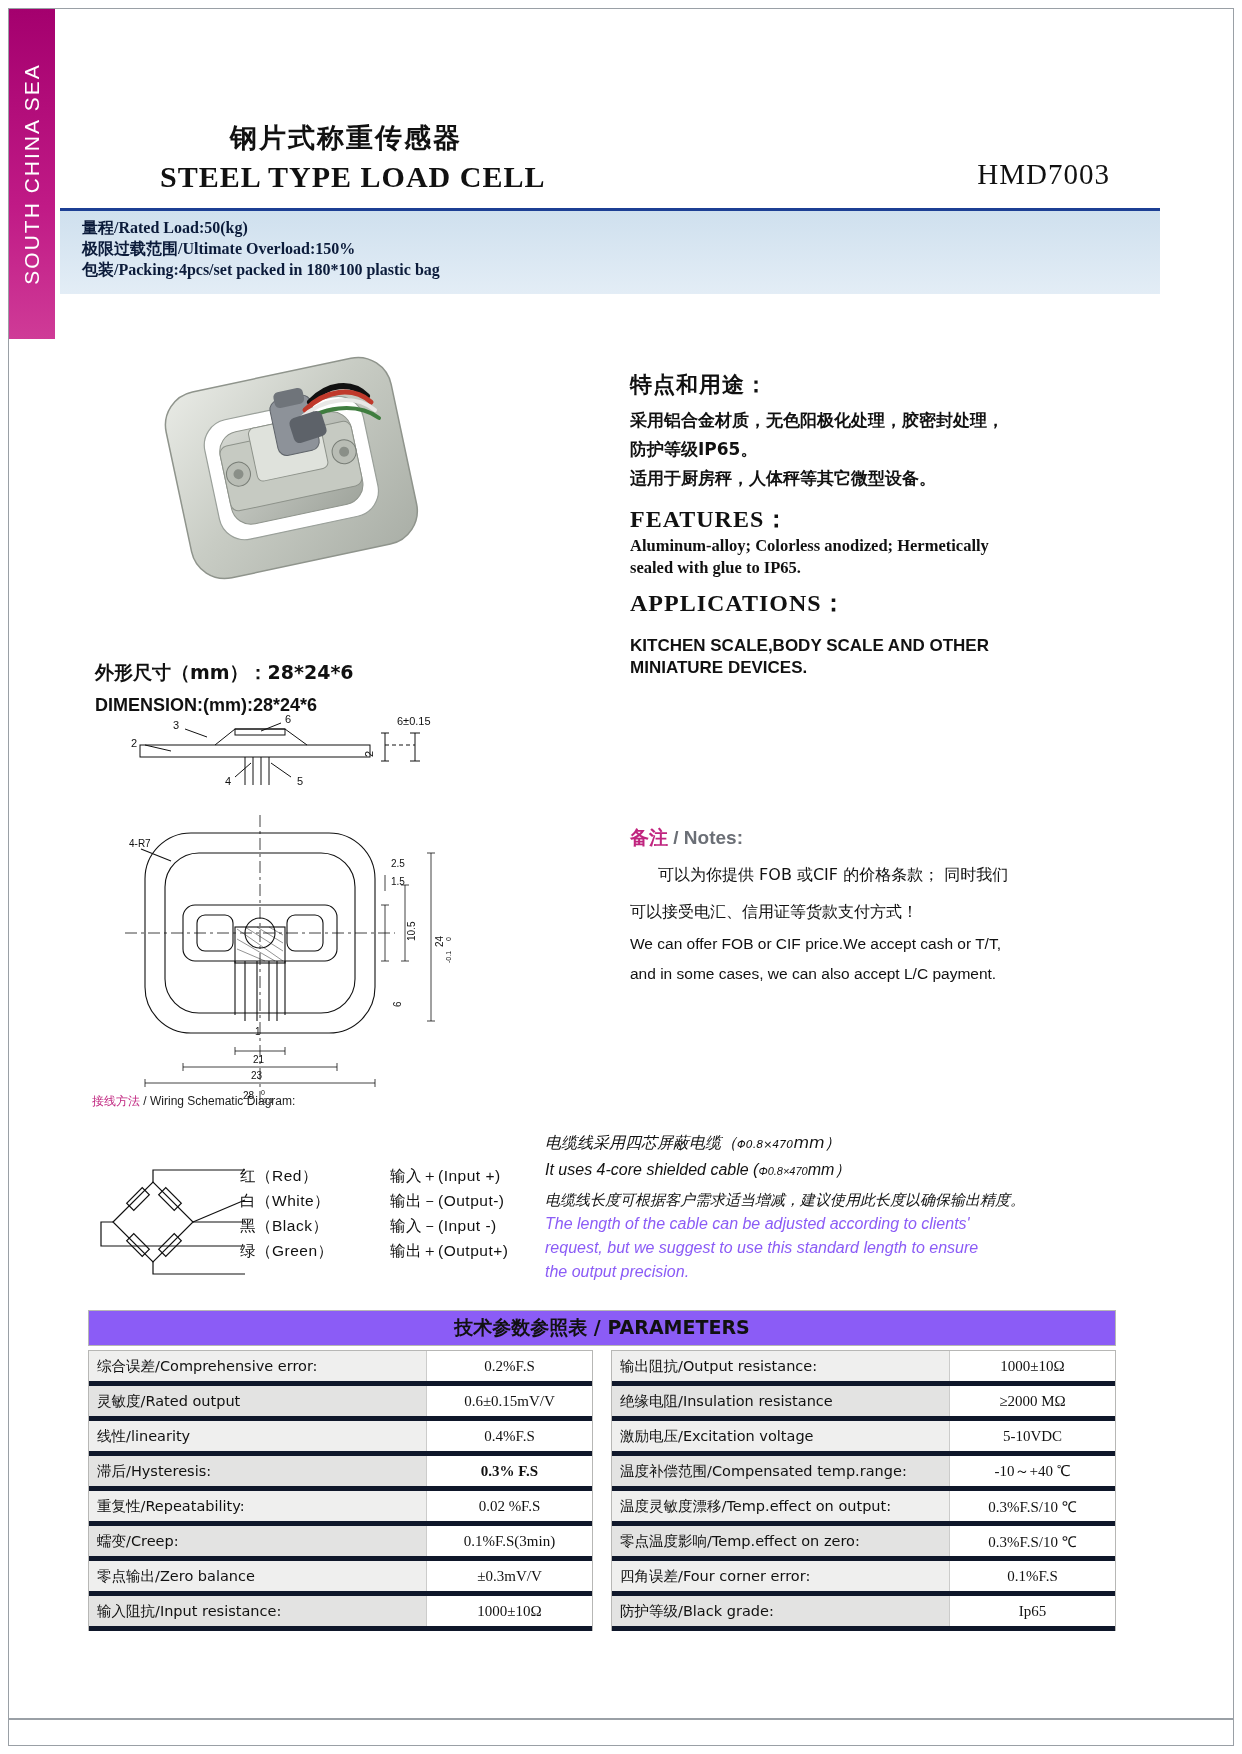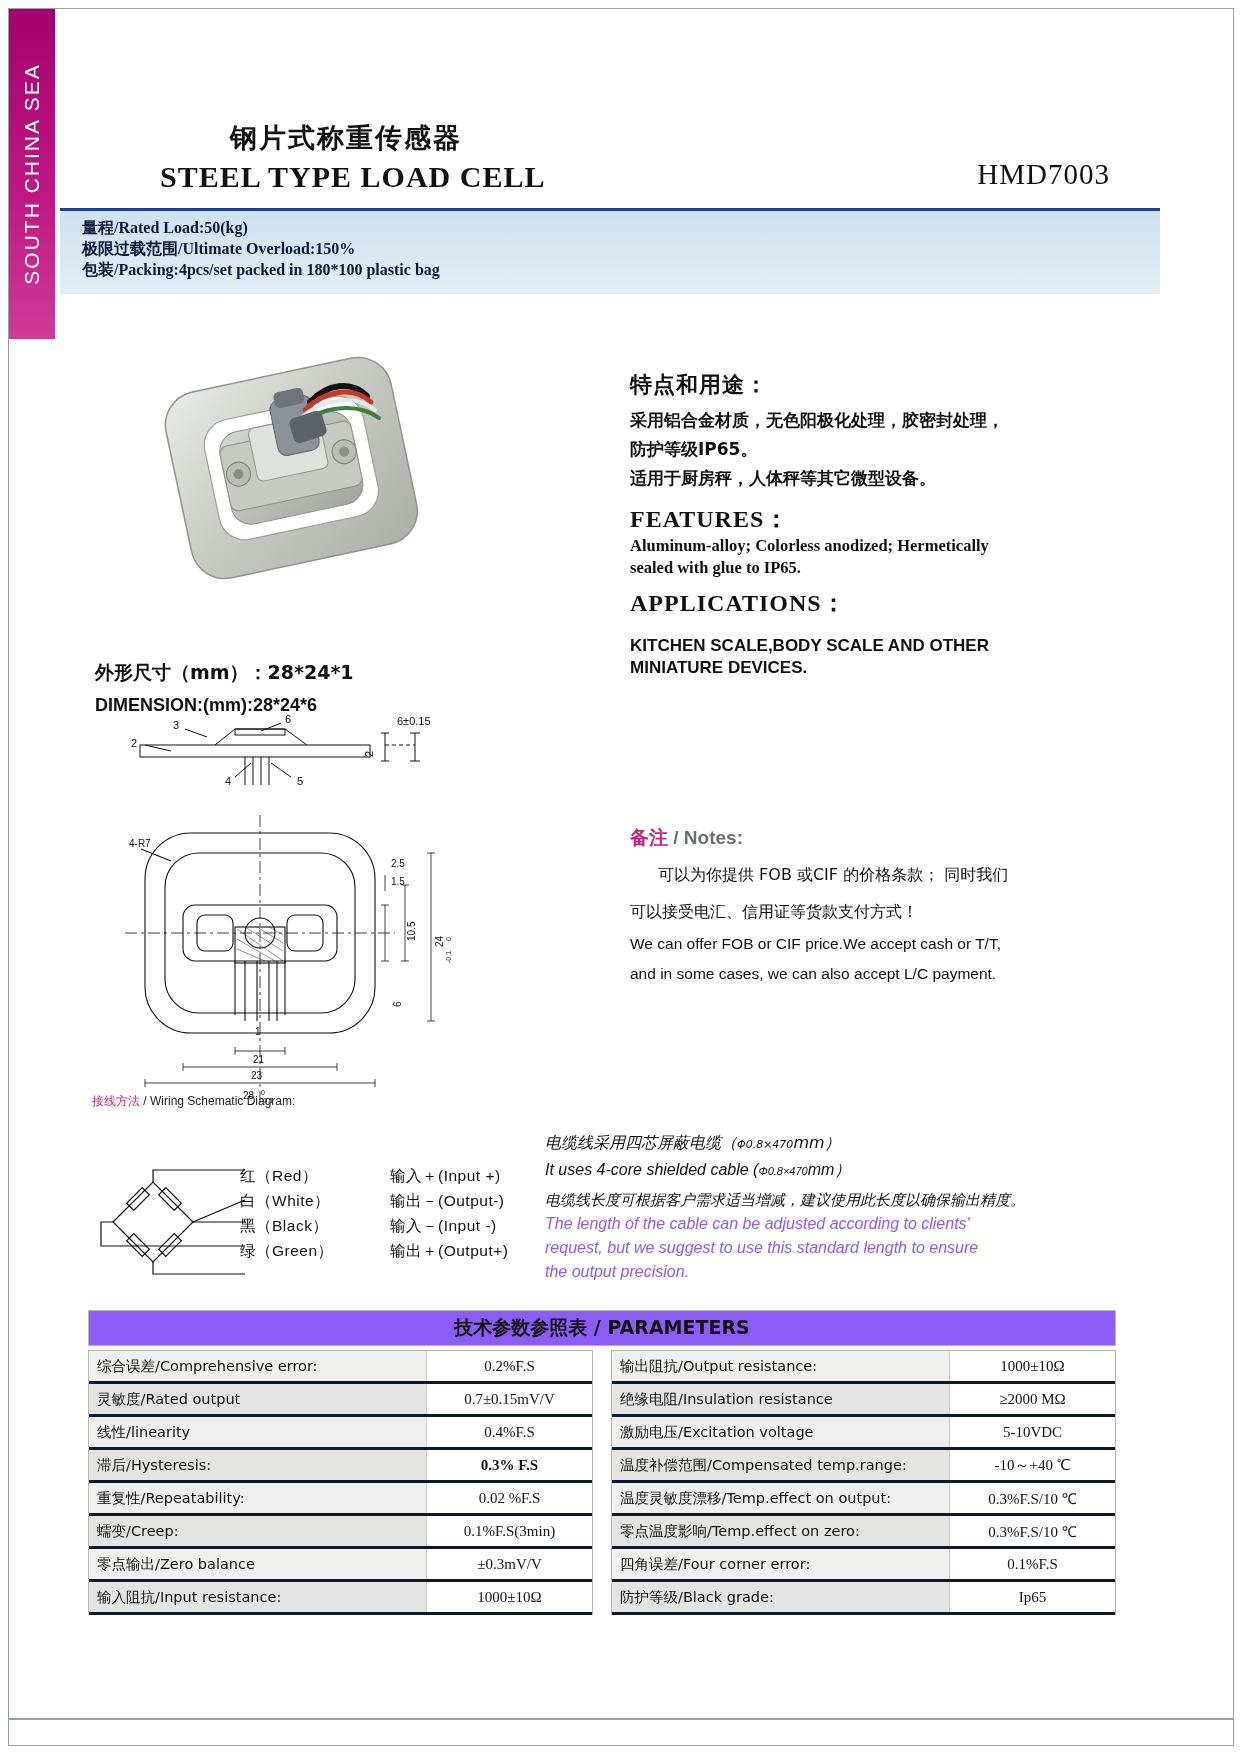--- a/index.html
+++ b/index.html
@@ -167,21 +167,21 @@
     height:34px;background:#8b5cf6;
     display:flex;align-items:center;justify-content:center;
     font-family:"DejaVu Sans", sans-serif;
     font-size:19px;font-weight:bold;color:#111;
     border:1px solid #b7b7b5;
   }
   .pcols{display:flex;gap:18px;margin-top:4px;}
   .pcol{flex:1;border:1px solid #b7b7b5;border-bottom:none;}
   .prow{
     display:flex;height:30px;align-items:center;
-    border-bottom:3px solid #0f172a;
+    border-bottom:5px solid #0f172a;
     background:#efefee;
   }
   .prow:nth-child(even){background:#e3e3e2;}
   .pk{
     flex:1;padding-left:8px;
     font-family:"DejaVu Sans", sans-serif;
     font-size:14.5px;color:#111;white-space:nowrap;overflow:hidden;
   }
   .pv{
     width:165px;background:#ffffff;height:100%;
@@ -269,21 +269,21 @@
       <div>Aluminum-alloy; Colorless anodized; Hermetically</div>
       <div>sealed with glue to IP65.</div>
     </div>
     <div class="h-app">APPLICATIONS：</div>
     <div class="p-app">
       <div>KITCHEN SCALE,BODY SCALE AND OTHER</div>
       <div>MINIATURE DEVICES.</div>
     </div>
   </div>
 
-  <div class="dim-cn">外形尺寸（mm）：28*24*1</div>
+  <div class="dim-cn">外形尺寸（mm）：28*24*6</div>
   <div class="dim-en">DIMENSION:(mm):28*24*6</div>
 
   <div class="drawing">
     <svg width="440" height="420" viewBox="0 0 440 420">
       <g stroke="#111" fill="none" stroke-width="1">
 
         <rect x="55" y="30" width="230" height="12"></rect>
         <path d="M130 30 L150 14 L200 14 L222 30"></path>
         <rect x="150" y="14" width="50" height="6"></rect>
         <path d="M160 42 L160 70 M168 42 L168 70 M176 42 L176 70 M184 42 L184 70"></path>
@@ -416,21 +416,21 @@
   <div class="params">
     <div class="ptitle">技术参数参照表 / PARAMETERS</div>
     <div class="pcols">
       <div class="pcol">
         <div class="prow">
             <div class="pk">综合误差/Comprehensive error:</div>
             <div class="pv">0.2%F.S</div>
           </div>
         <div class="prow">
             <div class="pk">灵敏度/Rated output</div>
-            <div class="pv">0.7±0.15mV/V</div>
+            <div class="pv">0.6±0.15mV/V</div>
           </div>
         <div class="prow">
             <div class="pk">线性/linearity</div>
             <div class="pv">0.4%F.S</div>
           </div>
         <div class="prow">
             <div class="pk">滞后/Hysteresis:</div>
             <div class="pv bold">0.3% F.S</div>
           </div>
         <div class="prow">

